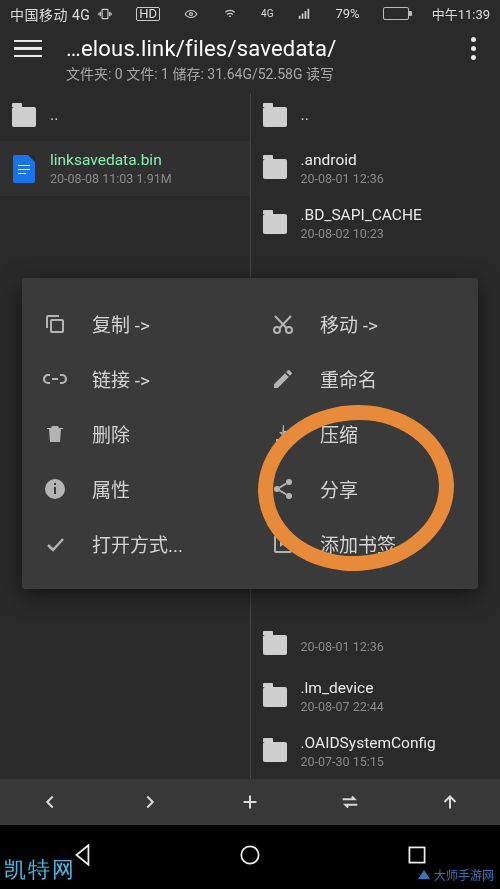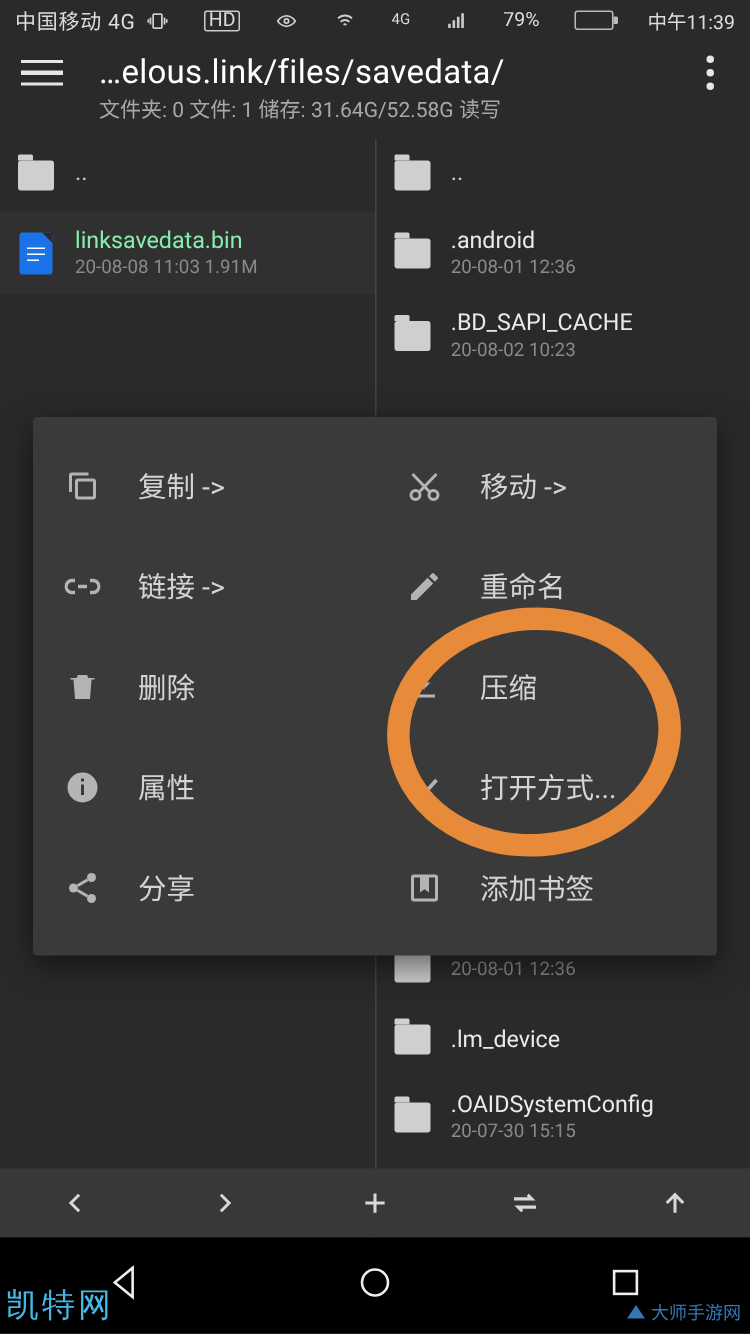--- a/index.html
+++ b/index.html
@@ -39,21 +39,21 @@
   .file-i span{position:absolute;left:5px;height:1.6px;background:#fff;width:12px;}
   .file-i span:nth-child(1){top:10px;} .file-i span:nth-child(2){top:14px;} .file-i span:nth-child(3){top:18px;width:8px;}
   .row-txt { flex: 1; min-width:0;}
   .row-title { color: #eaeaea; font-size: 15.5px; white-space:nowrap; overflow:hidden; text-overflow:ellipsis;}
   .row-sub { color: #8a8a8a; font-size: 12.5px; margin-top:2px; }
   .row.selected .row-txt .row-title { color:#86efac; }
   .row.selected { background: rgba(255,255,255,0.03);}
   .row.up .row-title{ font-size:16px; color:#ccc; padding-bottom:6px;}
 
   
-  .context-menu { position: absolute; left: 22px; top: 278px; width: 456px; background: #3a3a3a; border-radius: 3px; box-shadow: 0 6px 22px rgba(0,0,0,0.55); padding: 18px 0; display: grid; grid-template-columns: 1fr 1fr; row-gap: 12px; z-index: 50; }
+  .context-menu { position: absolute; left: 22px; top: 278px; width: 456px; background: #3a3a3a; border-radius: 3px; box-shadow: 0 6px 22px rgba(0,0,0,0.55); padding: 18px 0; display: grid; grid-template-columns: 1fr 1fr; row-gap: 0; z-index: 50; }
   .cm-item { display: flex; align-items: center; gap: 24px; padding: 14px 20px; color: #d4d4d4; font-size: 19px; cursor:pointer;}
   .cm-icon { width: 26px; height: 26px; color:#b4b4b4; display:flex; align-items:center; justify-content:center;}
   .cm-icon svg{width:24px;height:24px;}
 
   
   .circle { position: absolute; left: 258px; top: 405px; width: 196px; height: 166px; border: 15px solid #e78a3a; border-radius: 50%; z-index: 60; pointer-events: none; transform: rotate(-4deg); }
 
   
   .toolbar { position: absolute; left:0; right:0; bottom: 64px; height: 46px; background:#383838; display:flex; align-items:center; justify-content:space-around; }
   .tb-btn{ flex:1; display:flex; align-items:center; justify-content:center; color:#d8d8d8; cursor:pointer;}
@@ -173,20 +173,21 @@
       <div class="row-txt">
         <div class="row-sub">20-08-01 12:36</div>
       </div>
     </div>
     <div class="row">
       <div class="row-icon">
           <div class="folder-i"></div>
         </div>
       <div class="row-txt">
         <div class="row-title">.lm_device</div>
+        <div class="row-sub">20-08-07 22:44</div>
       </div>
     </div>
     <div class="row">
       <div class="row-icon">
           <div class="folder-i"></div>
         </div>
       <div class="row-txt">
         <div class="row-title">.OAIDSystemConfig</div>
         <div class="row-sub">20-07-30 15:15</div>
       </div>
@@ -251,36 +252,36 @@
         <svg viewBox="0 0 24 24" fill="currentColor">
           <circle cx="12" cy="12" r="10"></circle>
           <rect x="11" y="10" width="2" height="7" fill="#3a3a3a"></rect>
           <rect x="11" y="6" width="2" height="2" fill="#3a3a3a"></rect>
         </svg>
       </span>
     <span>属性</span>
   </div>
   <div class="cm-item">
     <span class="cm-icon">
-        <svg viewBox="0 0 24 24" fill="none" stroke="currentColor" stroke-width="2.5">
-          <path d="M5 13l5 5L20 7"></path>
-        </svg>
-      </span>
-    <span>打开方式...</span>
-  </div>
-  <div class="cm-item">
-    <span class="cm-icon">
         <svg viewBox="0 0 24 24" fill="currentColor">
           <circle cx="18" cy="5" r="3"></circle>
           <circle cx="6" cy="12" r="3"></circle>
           <circle cx="18" cy="19" r="3"></circle>
           <path d="M8.6 10.5l6.8-4M8.6 13.5l6.8 4" stroke="currentColor" stroke-width="2"></path>
         </svg>
       </span>
     <span>分享</span>
+  </div>
+  <div class="cm-item">
+    <span class="cm-icon">
+        <svg viewBox="0 0 24 24" fill="none" stroke="currentColor" stroke-width="2.5">
+          <path d="M5 13l5 5L20 7"></path>
+        </svg>
+      </span>
+    <span>打开方式...</span>
   </div>
   <div class="cm-item">
     <span class="cm-icon">
         <svg viewBox="0 0 24 24" fill="none" stroke="currentColor" stroke-width="2">
           <rect x="4" y="4" width="16" height="16" rx="1"></rect>
           <path d="M14 4v9l-2-1.5L10 13V4" fill="currentColor"></path>
         </svg>
       </span>
     <span>添加书签</span>
   </div>

